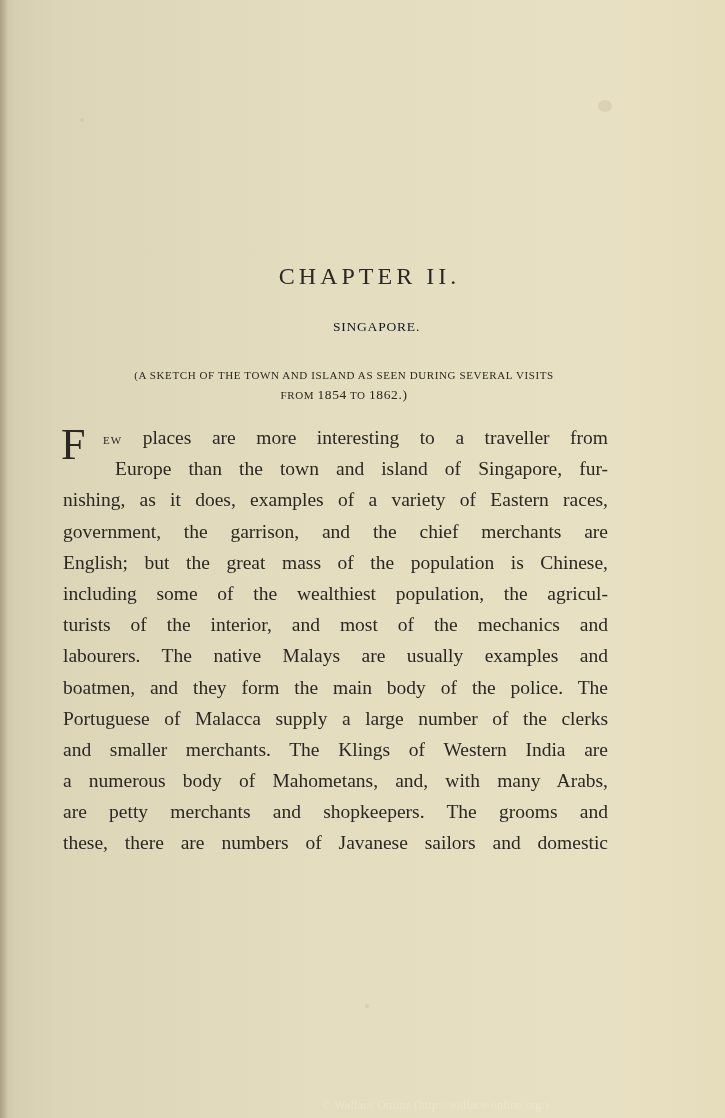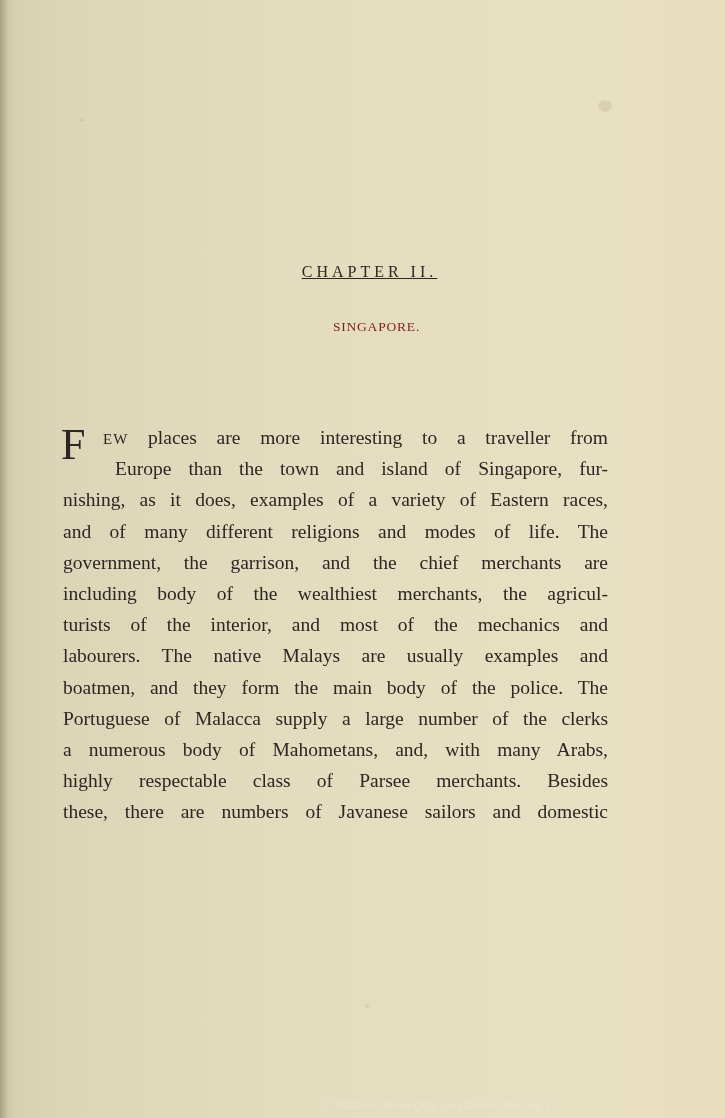--- a/index.html
+++ b/index.html
@@ -26,38 +26,37 @@
       left: 0; top: 0;
       width: 8px; height: 1118px;
       background: linear-gradient(90deg, rgba(110,100,80,0.35), rgba(110,100,80,0));
     }
     .chapter-title {
       position: absolute;
       top: 263px;
       left: 0;
       width: 725px;
       text-align: center;
-      font-size: 16px;
+      font-size: 24px;
       letter-spacing: 4px;
       padding-left: 14px;
       box-sizing: border-box;
       color: #2b2723;
-      text-decoration: underline;
     }
     .chapter-subtitle {
       position: absolute;
       top: 319px;
       left: 0;
       width: 725px;
       text-align: center;
       font-size: 13.5px;
       letter-spacing: 0.8px;
       padding-left: 28px;
       box-sizing: border-box;
-      color: #7f1d1d;
+      color: #0f172a;
     }
     .sketch-note {
       position: absolute;
       top: 366px;
       left: 74px;
       width: 540px;
       text-align: center;
       font-size: 11px;
       line-height: 19px;
       letter-spacing: 0.6px;
@@ -92,21 +91,21 @@
     .line.first > span { padding-left: 40px; }
     .drop-cap {
       position: absolute;
       left: -2px;
       top: 1px;
       font-size: 44px;
       line-height: 44px;
       color: #2b2723;
     }
     .ew-smallcaps {
-      font-size: 15px;
+      font-size: 11px;
       letter-spacing: 1px;
     }
     .watermark {
       position: absolute;
       left: 322px;
       top: 1098px;
       font-size: 12px;
       color: rgba(255,255,255,0.22);
       letter-spacing: 0.2px;
       font-family: "Liberation Serif", serif;
@@ -123,58 +122,65 @@
 <div class="page">
   <div class="gutter-shadow"></div>
 
   <div class="spot" style="left:598px;top:100px;width:14px;height:12px;"></div>
   <div class="spot" style="left:80px;top:118px;width:4px;height:4px;"></div>
   <div class="spot" style="left:365px;top:1004px;width:4px;height:4px;"></div>
 
   <div class="chapter-title">CHAPTER II.</div>
   <div class="chapter-subtitle">SINGAPORE.</div>
 
+  <div class="sketch-note">
+    <span class="line1">(A SKETCH OF THE TOWN AND ISLAND AS SEEN DURING SEVERAL VISITS</span>
+    <span class="line2"><span>FROM </span><span class="num">1854</span><span> TO </span><span class="num">1862.)</span></span>
+  </div>
 
   <div class="body-text">
     <div class="drop-cap">F</div>
     <div class="line first">
         <span><span class="ew-smallcaps">EW</span><span> places are more interesting to a traveller from</span></span>
       </div>
     <div class="line indent">
         <span>Europe than the town and island of Singapore, fur-</span>
       </div>
     <div class="line">
         <span>nishing, as it does, examples of a variety of Eastern races,</span>
       </div>
     <div class="line">
-        <span>and of many different religions and modes of life. The</span>
-      </div>
-    <div class="line">
         <span>government, the garrison, and the chief merchants are</span>
       </div>
     <div class="line">
-        <span>including body of the wealthiest merchants, the agricul-</span>
+        <span>English; but the great mass of the population is Chinese,</span>
+      </div>
+    <div class="line">
+        <span>including some of the wealthiest population, the agricul-</span>
       </div>
     <div class="line">
         <span>turists of the interior, and most of the mechanics and</span>
       </div>
     <div class="line">
         <span>labourers. The native Malays are usually examples and</span>
       </div>
     <div class="line">
         <span>boatmen, and they form the main body of the police. The</span>
       </div>
     <div class="line">
         <span>Portuguese of Malacca supply a large number of the clerks</span>
       </div>
     <div class="line">
+        <span>and smaller merchants. The Klings of Western India are</span>
+      </div>
+    <div class="line">
         <span>a numerous body of Mahometans, and, with many Arabs,</span>
       </div>
     <div class="line">
-        <span>highly respectable class of Parsee merchants. Besides</span>
+        <span>are petty merchants and shopkeepers. The grooms and</span>
       </div>
     <div class="line">
         <span>these, there are numbers of Javanese sailors and domestic</span>
       </div>
   </div>
 
   <div class="watermark">© Wallace Online (http://wallace-online.org/)</div>
 </div>
 
 </body></html>

